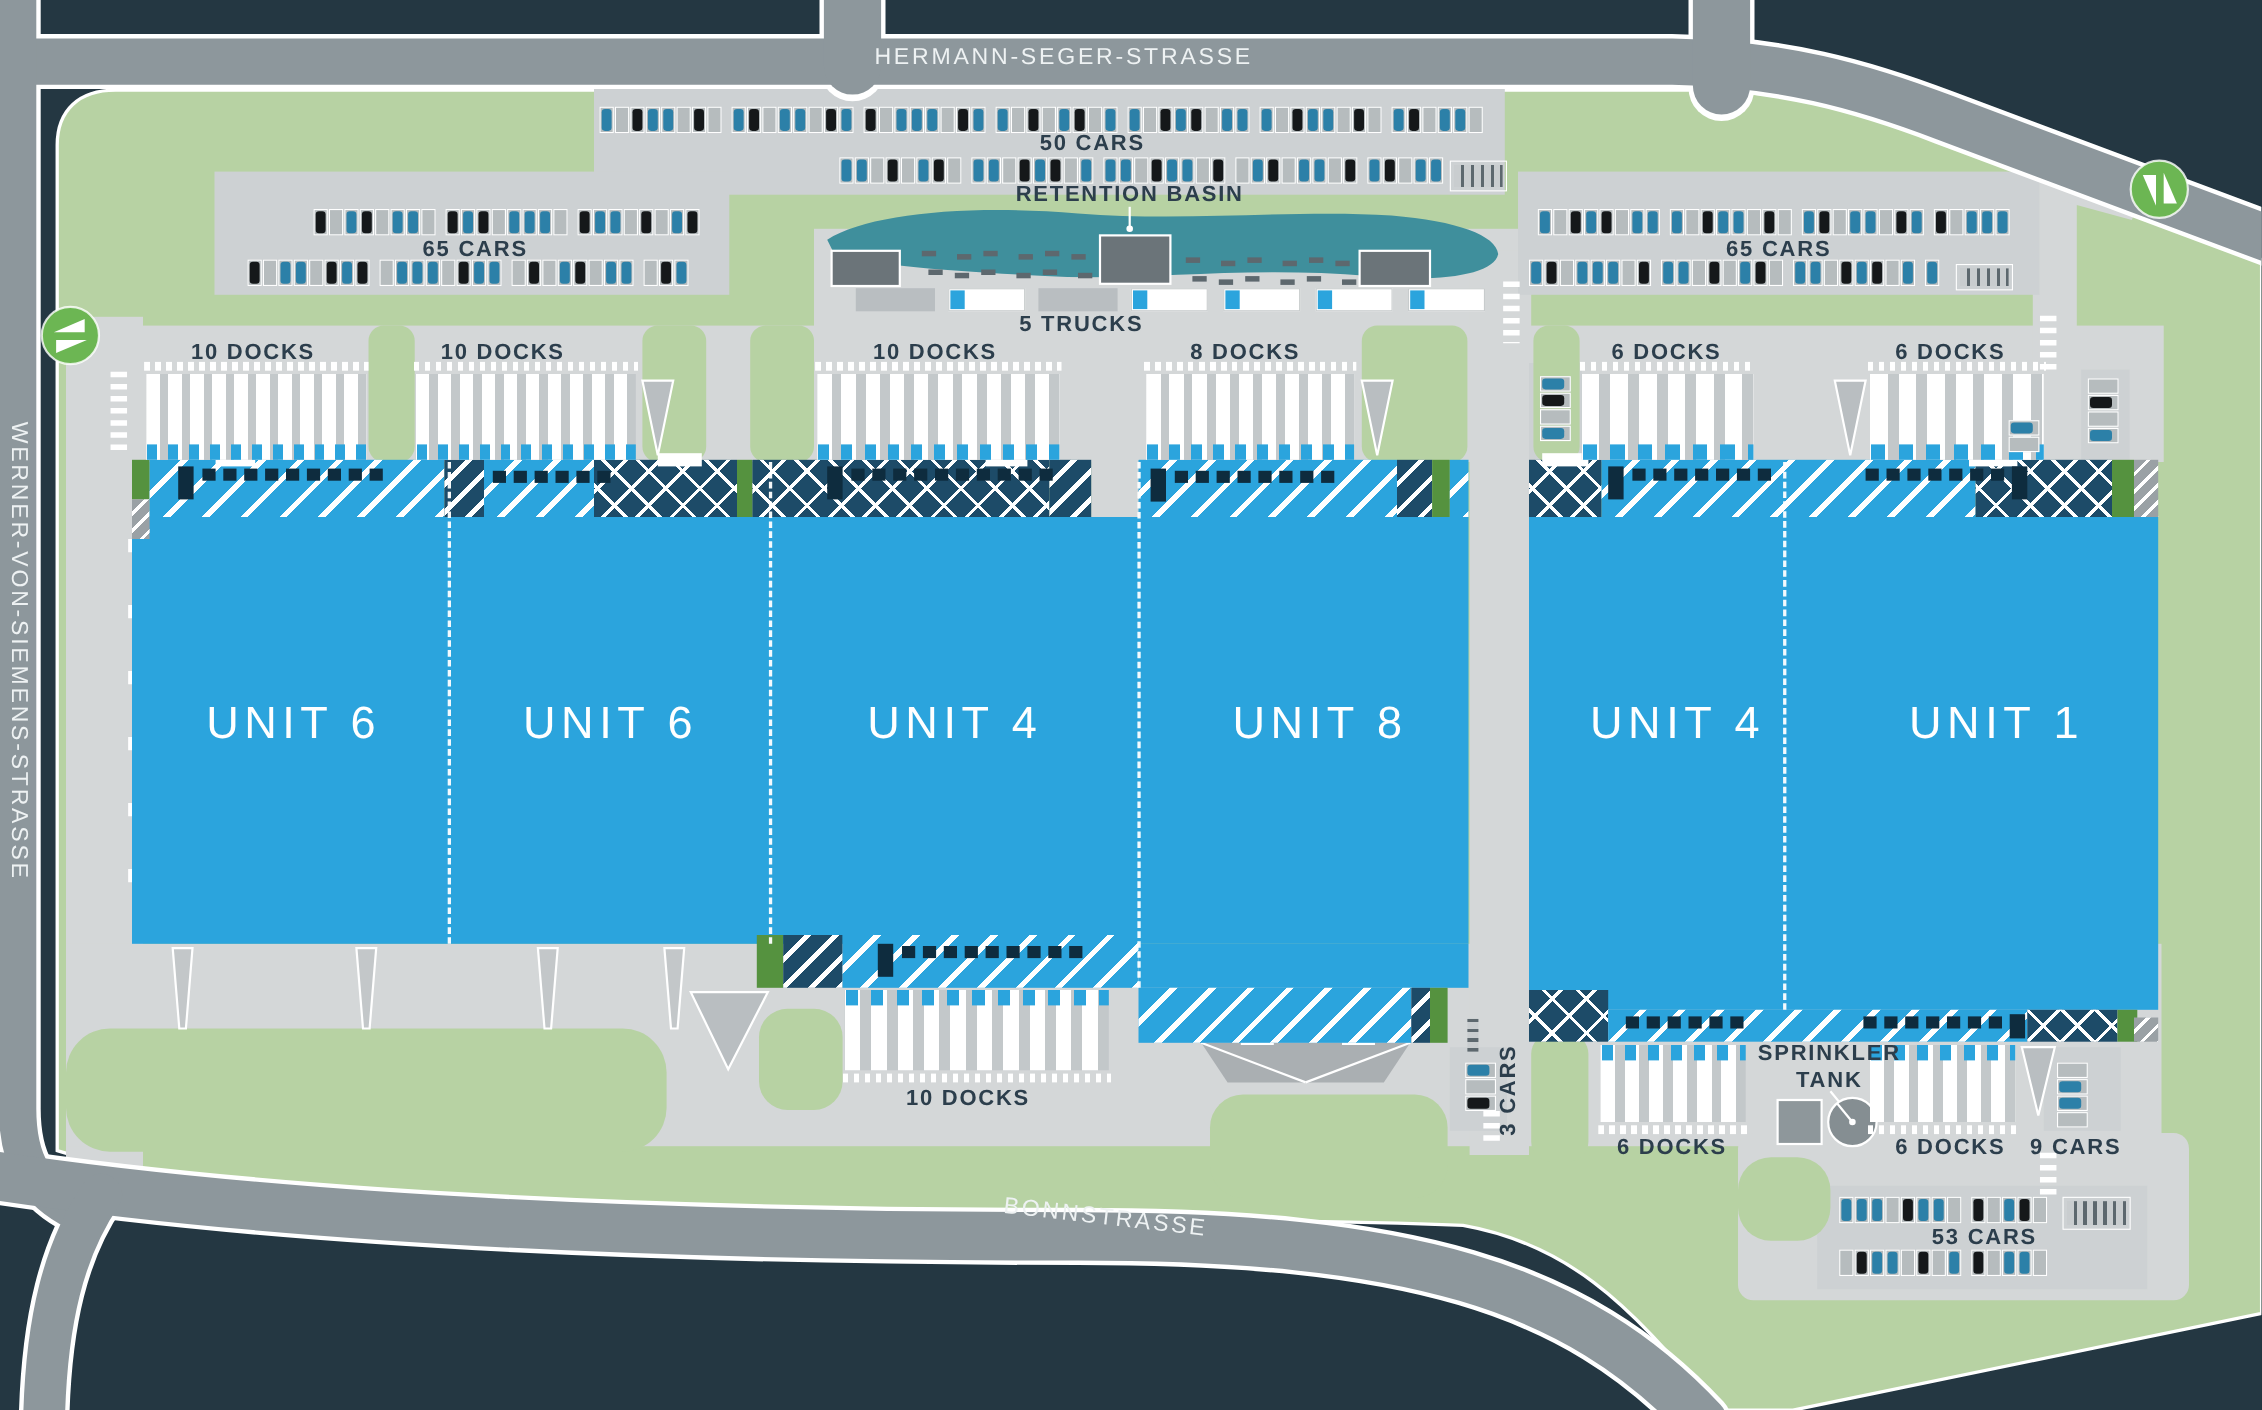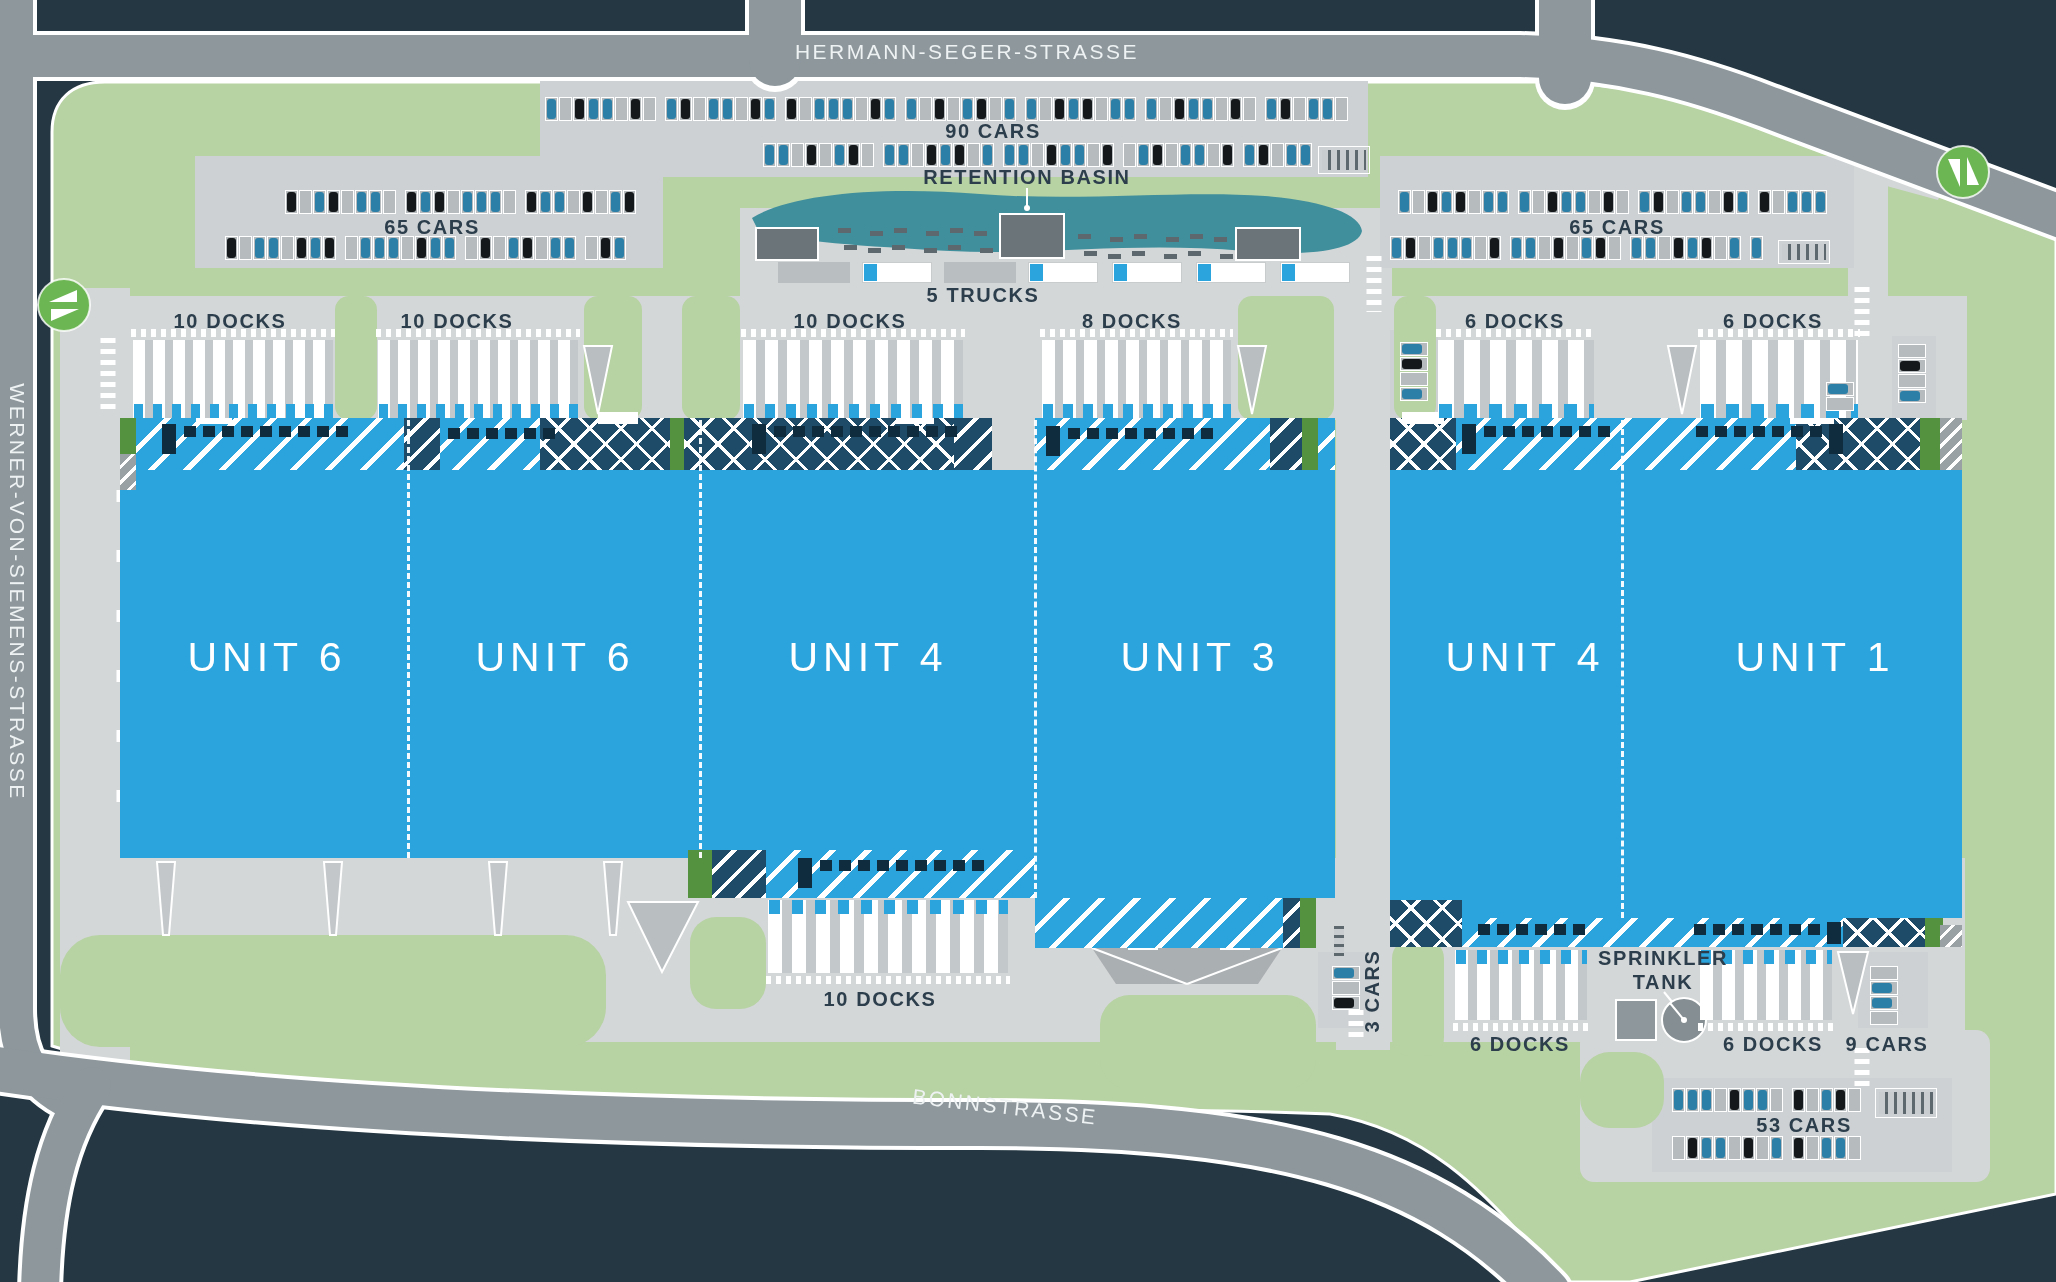--- a/index.html
+++ b/index.html
@@ -932,37 +932,37 @@
       <div class="dashsm" style="left: 1132px; top: 251px;"></div>
       <div class="dashsm" style="left: 1164px; top: 254px;"></div>
       <div class="dashsm" style="left: 1188px; top: 251px;"></div>
       <div class="dashsm" style="left: 1220px; top: 254px;"></div>
     </div>
 
   <div class="lbl-road" style="left:967px;top:52px">HERMANN-SEGER-STRASSE</div>
   <div class="lbl-road rot90" style="left:17px;top:592px">WERNER-VON-SIEMENS-STRASSE</div>
   <div class="lbl-road rot7" style="left:1005px;top:1107px">BONNSTRASSE</div>
 
-  <div class="lbl" style="left:993px;top:131px">90 CARS</div>
+  <div class="lbl" style="left:993px;top:131px">50 CARS</div>
   <div class="lbl" style="left:1027px;top:177px">RETENTION BASIN</div>
   <div class="lbl" style="left:432px;top:227px">65 CARS</div>
   <div class="lbl" style="left:1617px;top:227px">65 CARS</div>
   <div class="lbl" style="left:983px;top:295px">5 TRUCKS</div>
 
   <div class="lbl" style="left:230px;top:321px">10 DOCKS</div>
   <div class="lbl" style="left:457px;top:321px">10 DOCKS</div>
   <div class="lbl" style="left:850px;top:321px">10 DOCKS</div>
   <div class="lbl" style="left:1132px;top:321px">8 DOCKS</div>
   <div class="lbl" style="left:1515px;top:321px">6 DOCKS</div>
   <div class="lbl" style="left:1773px;top:321px">6 DOCKS</div>
 
   <div class="lbl-unit" style="left:267px;top:657px">UNIT 6</div>
   <div class="lbl-unit" style="left:555px;top:657px">UNIT 6</div>
   <div class="lbl-unit" style="left:868px;top:657px">UNIT 4</div>
-  <div class="lbl-unit" style="left:1200px;top:657px">UNIT 3</div>
+  <div class="lbl-unit" style="left:1200px;top:657px">UNIT 8</div>
   <div class="lbl-unit" style="left:1525px;top:657px">UNIT 4</div>
   <div class="lbl-unit" style="left:1815px;top:657px">UNIT 1</div>
 
   <div class="lbl" style="left:880px;top:999px">10 DOCKS</div>
   <div class="lbl rotm90" style="left:1372px;top:991px">3 CARS</div>
   <div class="lbl wrap" style="left:1663px;top:970px">SPRINKLER TANK</div>
   <div class="lbl" style="left:1520px;top:1044px">6 DOCKS</div>
   <div class="lbl" style="left:1773px;top:1044px">6 DOCKS</div>
   <div class="lbl" style="left:1887px;top:1044px">9 CARS</div>
   <div class="lbl" style="left:1804px;top:1125px">53 CARS</div>

